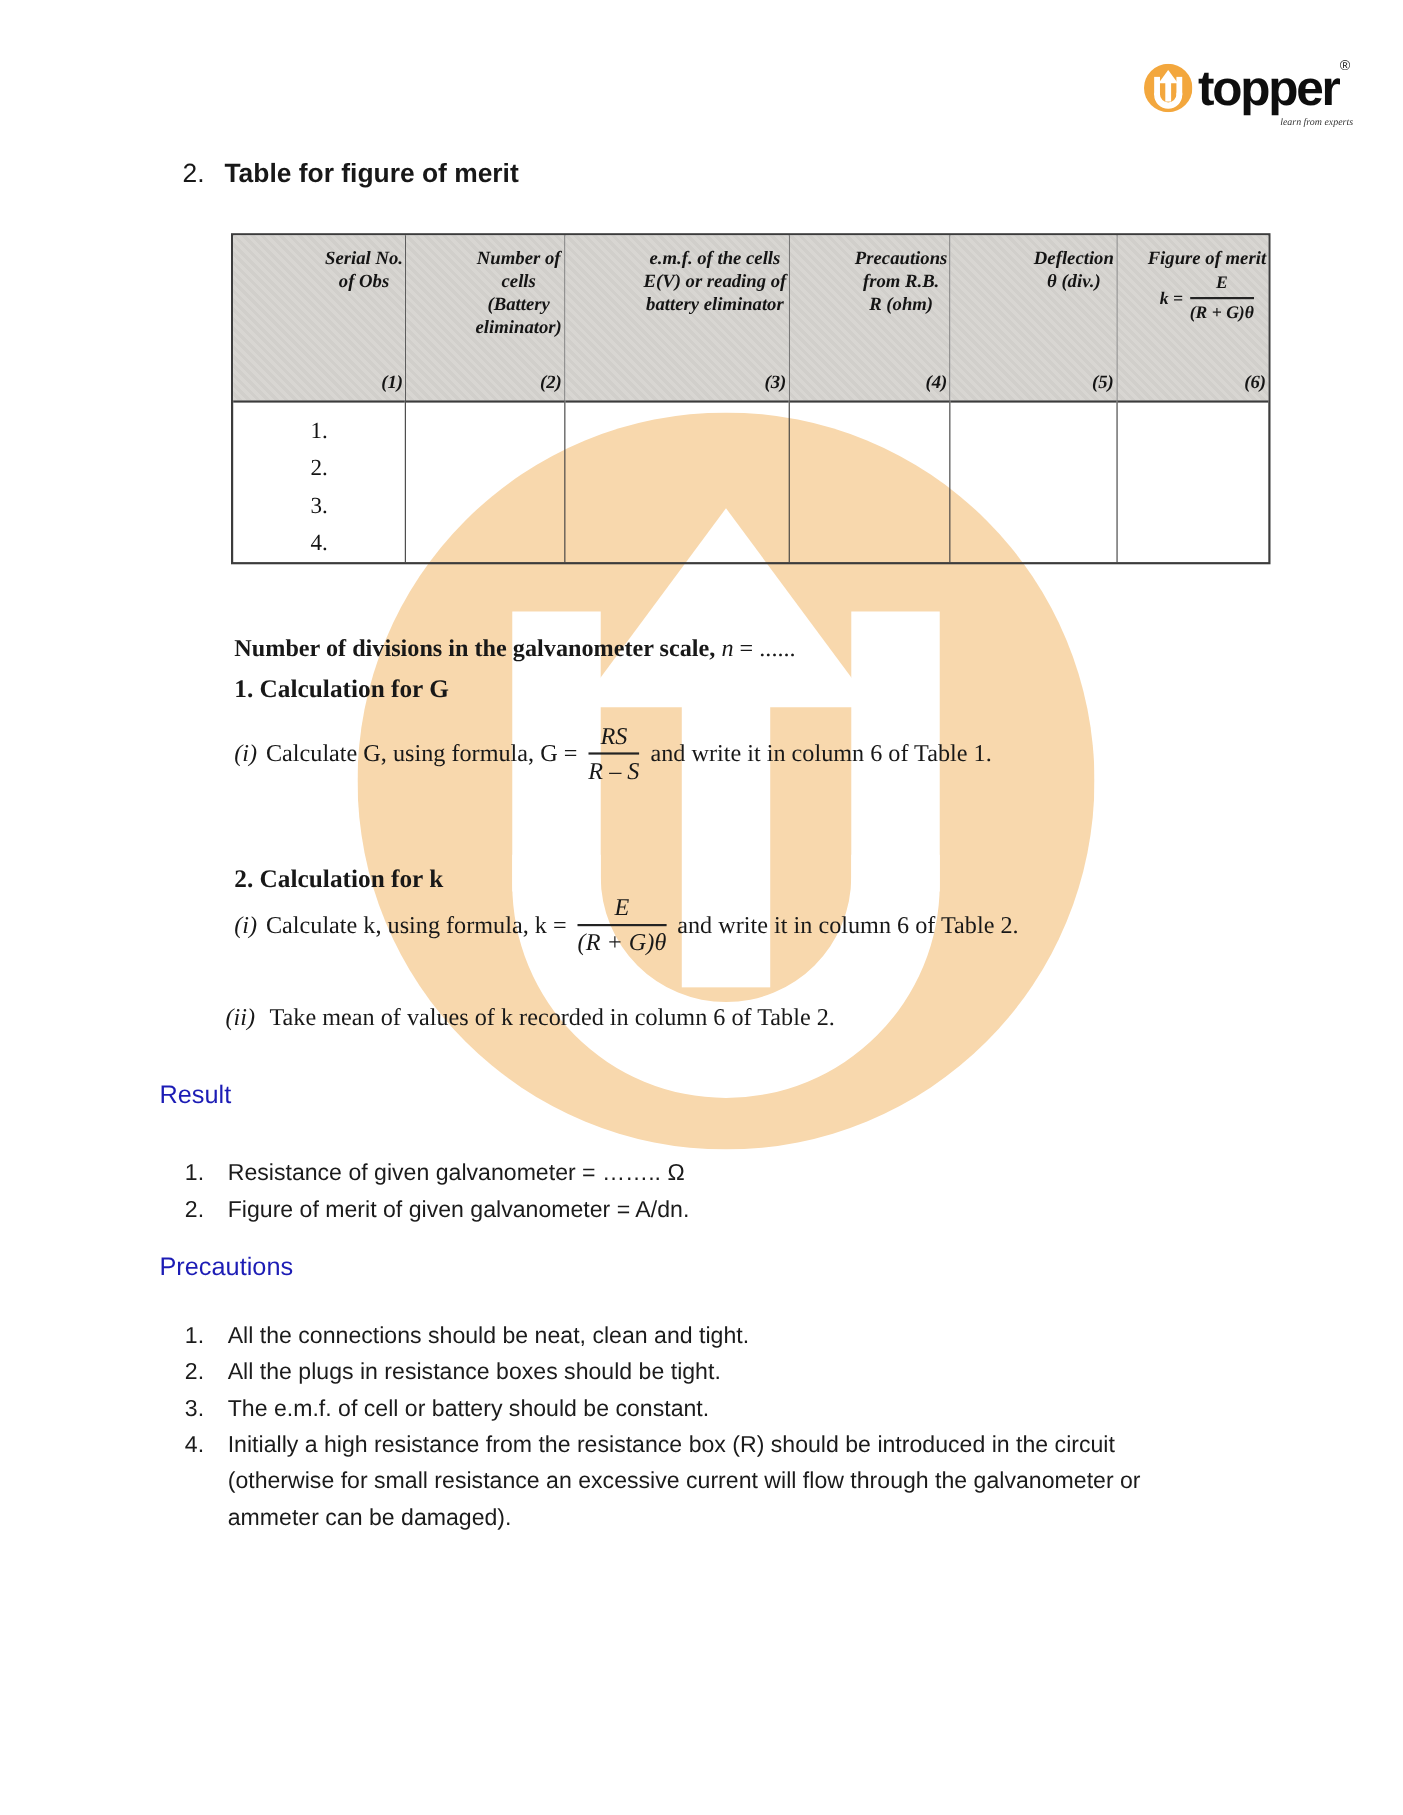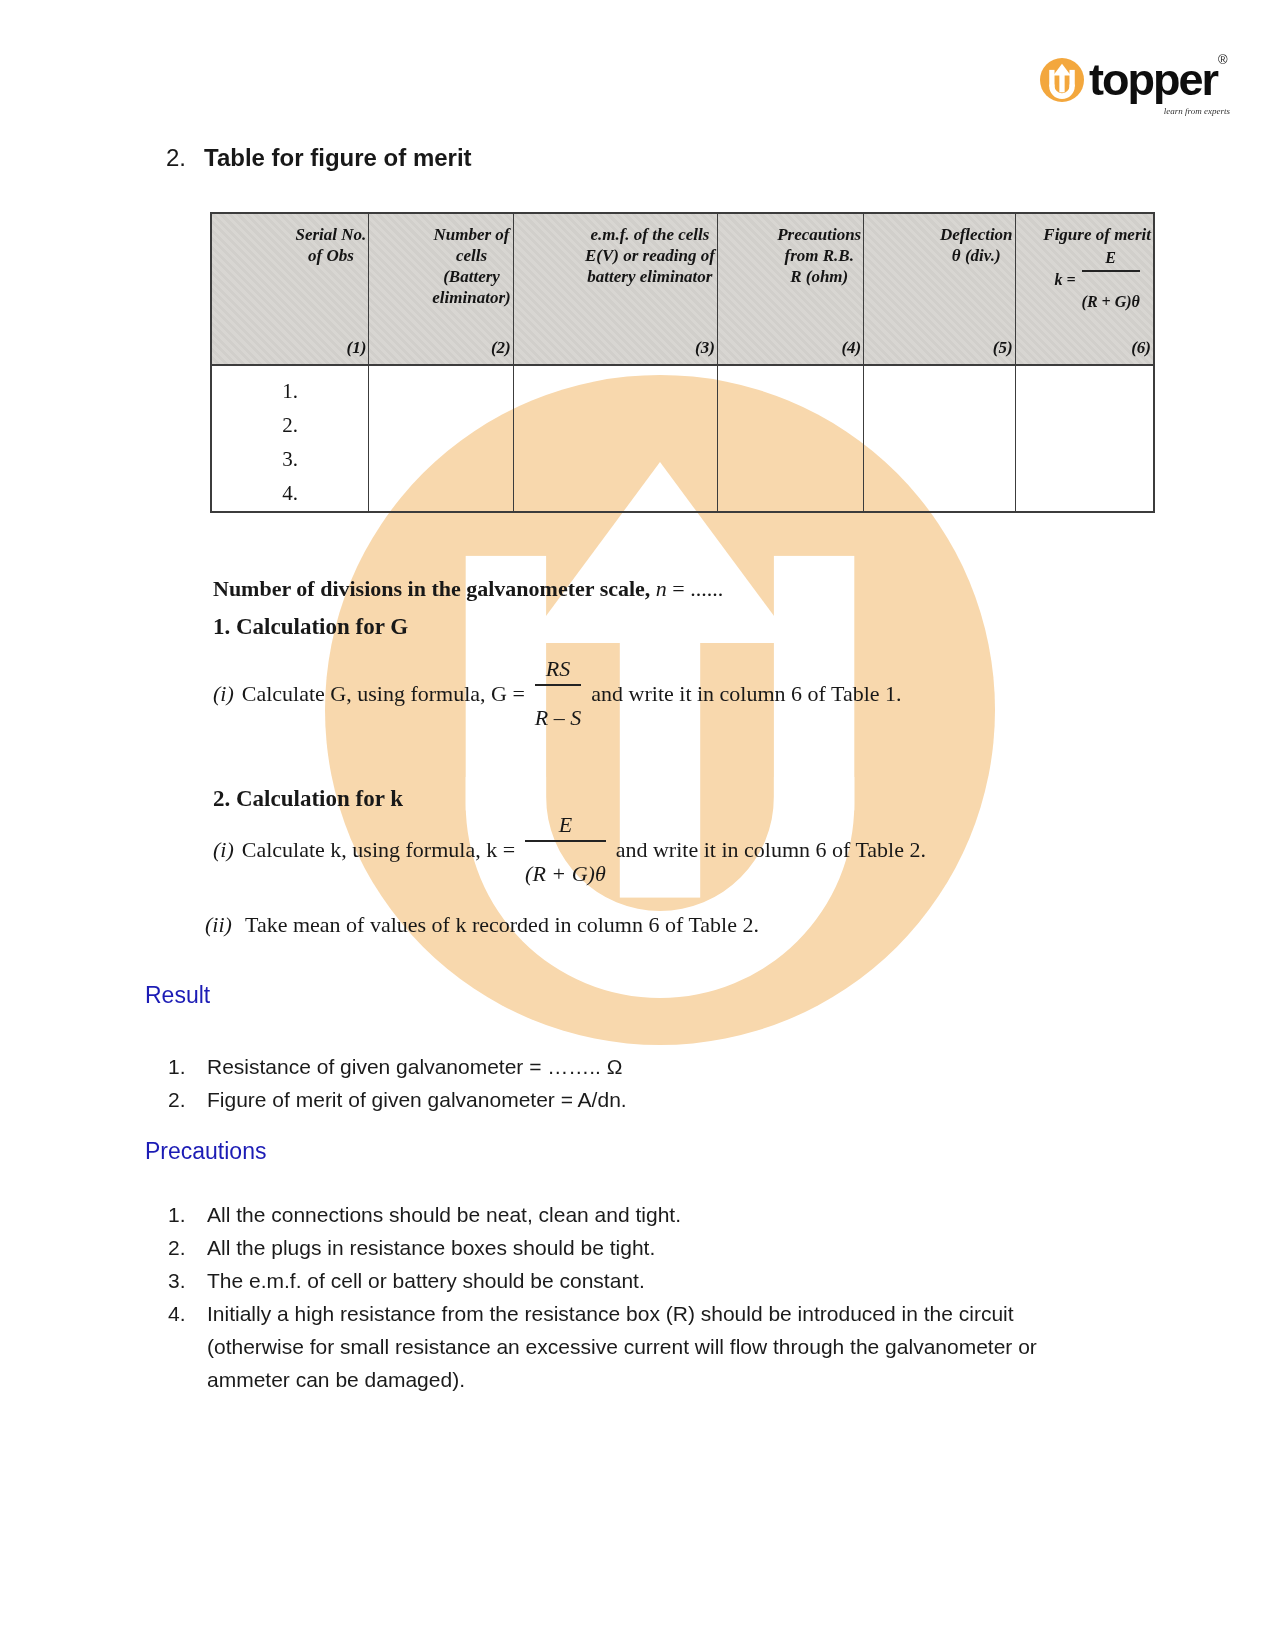--- a/index.html
+++ b/index.html
@@ -38,21 +38,21 @@
   .mhead .hcolnum{font-style:italic;font-weight:700;font-size:17px;color:#141414;padding-bottom:2px;}
   .mbody{flex:1;padding-top:8px;}
   .rowlabels{font-size:21px;line-height:34px;text-align:center;color:#141414;font-weight:500;}
   .hfrac{display:flex;align-items:center;justify-content:center;font-style:italic;
          font-weight:700;font-size:16px;color:#141414;margin-top:2px;}
   .hfrac .frac{margin-left:6px;}
 
   
   .frac{display:inline-flex;flex-direction:column;text-align:center;vertical-align:middle;}
   .fnum{border-bottom:2px solid #232323;padding:0 8px 2px;}
-  .fden{padding-top:19px;}
+  .fden{padding-top:2px;}
 
   
   .serif-line{position:absolute;z-index:2;font-family:"Liberation Serif","DejaVu Serif",serif;
               color:#181818;font-size:22px;font-weight:500;white-space:nowrap;}
   .serif-title{font-weight:700;font-size:23px;}
   .formula-line{display:flex;align-items:center;}
   .formula-line .frac{font-style:italic;font-size:22px;margin:0 10px;}
   .itlabel{font-style:italic;margin-right:8px;}
 
   

